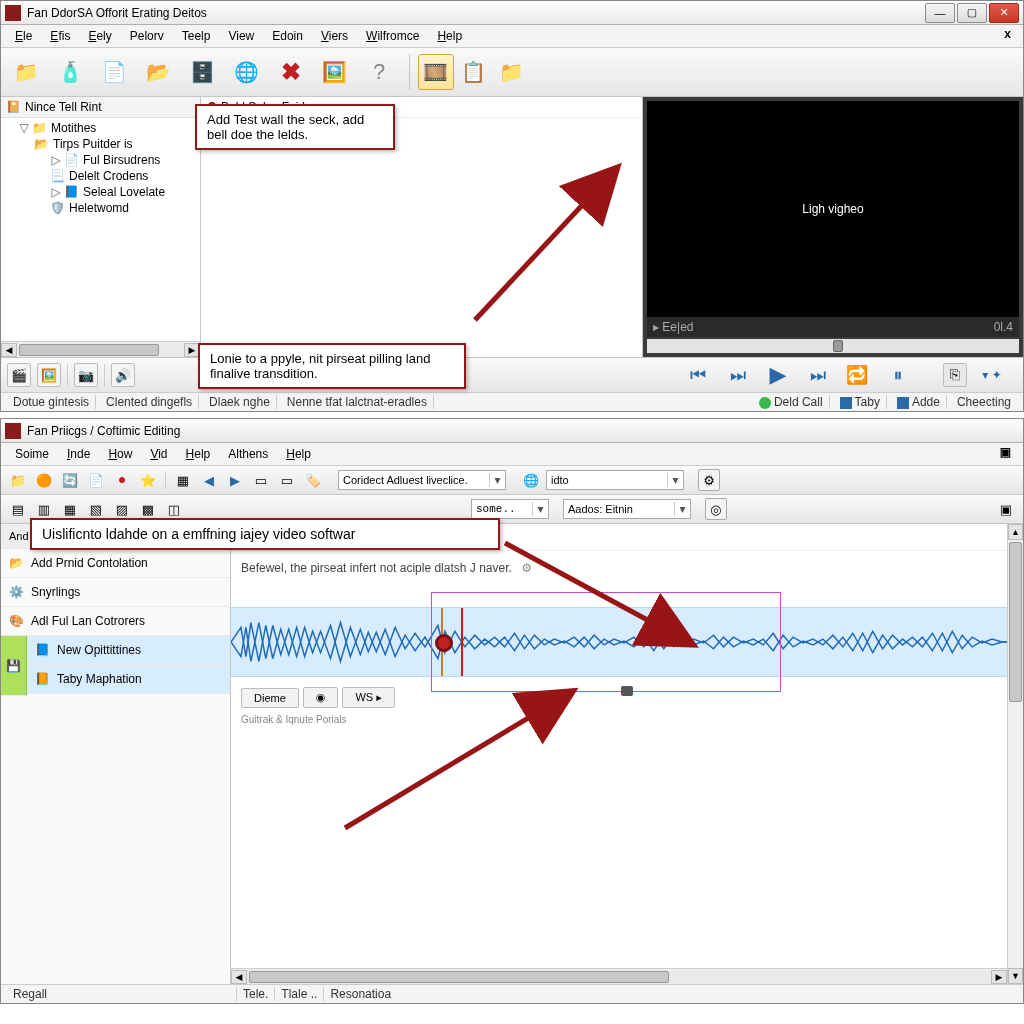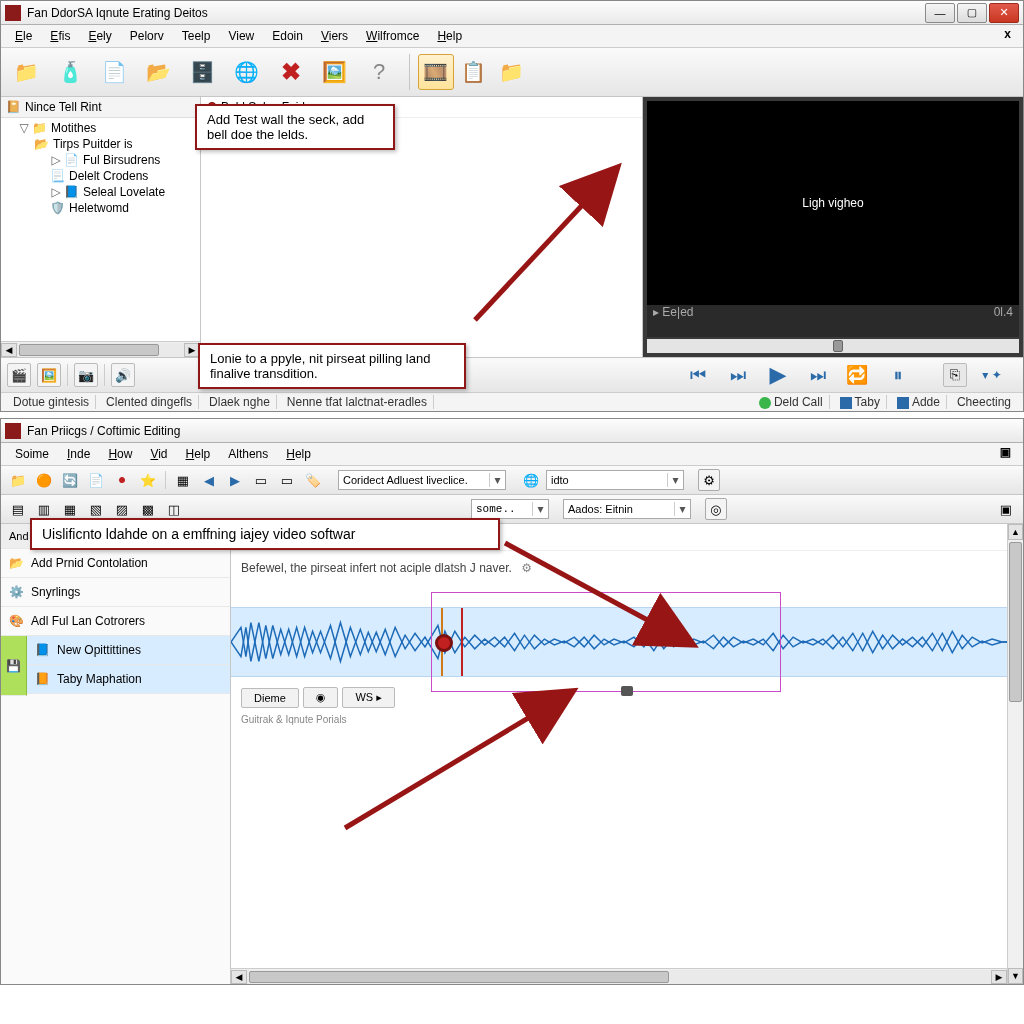--- a/index.html
+++ b/index.html
@@ -26,21 +26,21 @@
 .tree-item { display:flex; align-items:center; gap:4px; padding:1px 0 1px 14px; cursor:pointer; white-space:nowrap; }
 .tree-item.lvl2 { padding-left:30px; }
 .tree-item.lvl3 { padding-left:46px; }
 .tree-expander { width:10px; text-align:center; color:#666; }
 .tree-icon { width:14px; height:14px; display:inline-flex; align-items:center; justify-content:center; font-size:12px; }
 .mid-panel { flex:1; background:#fff; border-right:1px solid #c6c6c6; display:flex; flex-direction:column; }
 .mid-header { padding:3px 6px; border-bottom:1px solid #eee; display:flex; align-items:center; gap:4px; }
 .red-dot { width:10px; height:10px; background:#c02020; border-radius:50%; border:1px solid #7a1010; }
 .preview-panel { width:380px; background:#3a3a3a; display:flex; flex-direction:column; padding:4px; }
 .video-frame { flex:1; background:#000; position:relative; display:flex; align-items:center; justify-content:center; color:#fff; font-family:Georgia,serif; font-size:26px; }
-.video-progress { height:32px; background:#2a2a2a; display:flex; align-items:flex-start; padding:0 6px; color:#aaa; font-size:9px; justify-content:space-between; }
+.video-progress { height:20px; background:#2a2a2a; display:flex; align-items:center; padding:0 6px; color:#aaa; font-size:9px; justify-content:space-between; }
 .scrollbar-h { height:16px; background:#f0f0f0; border-top:1px solid #ccc; display:flex; align-items:center; }
 .scroll-arrow { width:16px; height:14px; background:#e4e4e4; border:1px solid #bbb; display:flex; align-items:center; justify-content:center; font-size:9px; cursor:pointer; }
 .scroll-track { flex:1; height:14px; background:#eaeaea; position:relative; }
 .scroll-thumb { position:absolute; height:12px; top:1px; background:#c8c8c8; border:1px solid #999; border-radius:2px; }
 .bottom-toolbar { display:flex; align-items:center; padding:4px 6px; gap:6px; background:linear-gradient(#fafafa,#e6e6e6); border-top:1px solid #c6c6c6; }
 .sm-btn { width:24px; height:24px; display:flex; align-items:center; justify-content:center; border:1px solid #bbb; background:#f4f4f4; border-radius:2px; font-size:13px; cursor:pointer; }
 .player-controls { display:flex; gap:10px; margin-left:auto; padding:0 10px; align-items:center; }
 .play-btn { width:30px; height:26px; display:flex; align-items:center; justify-content:center; color:#2a6aa8; font-size:18px; cursor:pointer; }
 .statusbar { display:flex; align-items:center; padding:2px 6px; background:#f4f4f4; border-top:1px solid #ccc; font-size:11px; gap:4px; }
 .status-seg { padding:0 6px; border-right:1px solid #ccc; color:#333; white-space:nowrap; }
@@ -80,21 +80,21 @@
 .bottom-window-wrap { position:relative; }
 .statusbar2 { display:flex; padding:2px 6px; background:#f4f4f4; border-top:1px solid #ccc; font-size:11px; }
 </style>
 </head>
 <body>
 
 <div class="top-window-wrap">
 <div class="window">
   <div class="titlebar">
     <div class="app-icon"></div>
-    <div class="title">Fan DdorSA Iqnute Erating Deitos</div>
+    <div class="title">Fan DdorSA Offorit Erating Deitos</div>
     <div class="win-controls">
       <div class="win-btn">—</div>
       <div class="win-btn">▢</div>
       <div class="win-btn close">✕</div>
     </div>
   </div>
   <div class="menubar">
     <div class="menu-item"><u>E</u><span>le</span></div>
     <div class="menu-item"><u>E</u>fis</div>
     <div class="menu-item"><u>E</u>ely</div>
@@ -377,20 +377,26 @@
 
     <div class="v-scroll">
       <div class="vs-arrow">▲</div>
       <div class="vs-track">
             <div class="vs-thumb" style="top:2px;height:160px"></div>
           </div>
       <div class="vs-arrow">▼</div>
     </div>
   </div>
 
+  <div class="statusbar2">
+    <div class="status-seg" style="width:230px;border-right:1px solid #ccc">Regall</div>
+    <div class="status-seg">Tele.</div>
+    <div class="status-seg">Tlale ..</div>
+    <div class="status-seg last">Resonatioa</div>
+  </div>
 </div>
 
 <div class="callout" style="left:30px;top:100px;width:470px;font-size:14px">Uislificnto ldahde on a emffning iajey video softwar</div>
 <svg class="arrow" style="left:500px;top:110px" width="210" height="130">
   <defs>
         <marker id="ah2" markerWidth="12" markerHeight="12" refX="10" refY="6" orient="auto">
           <path d="M0,0 L12,6 L0,12 Z" fill="#981515"></path>
         </marker>
       </defs>
   <line x1="5" y1="15" x2="190" y2="115" stroke="#981515" stroke-width="5" marker-end="url(#ah2)"></line>

